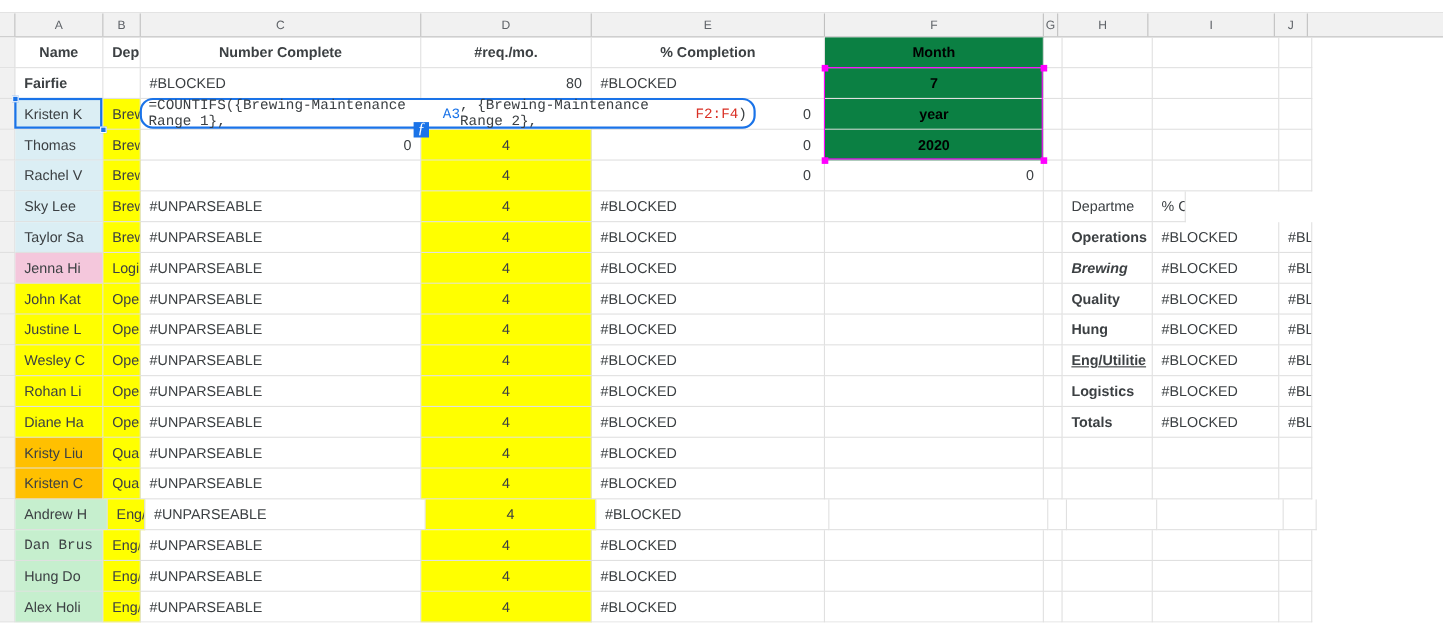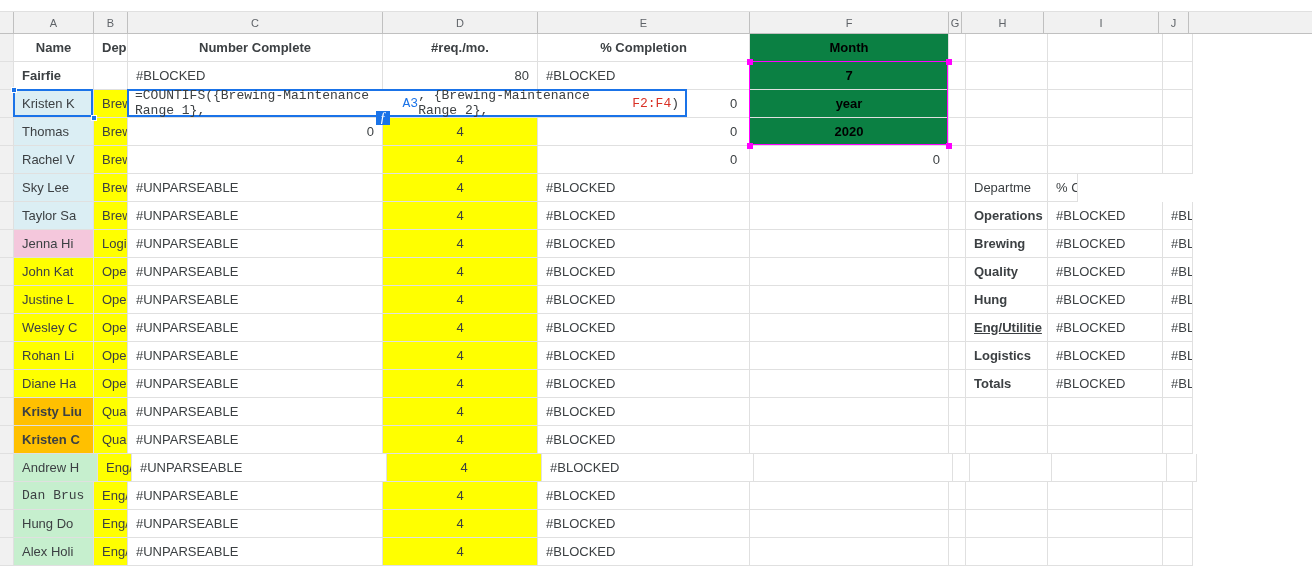--- a/index.html
+++ b/index.html
@@ -36,21 +36,21 @@
   white-space: nowrap;
   display: flex;
   align-items: center;
 }
 
 .row-header-row .cell { font-weight: 600; }
 
 .bg-lightblue { background: #dbeef4; }
 .bg-yellow { background: #ffff00; }
 .bg-pink { background: #f4c7dc; }
-.bg-orange { background: #ffc000; font-weight: bold; }
+.bg-orange { background: #ffc000; }
 .bg-green { background: #c6efce; }
 .bg-darkgreen { background: #0b8043; color: #000; font-weight: bold; text-align: center; justify-content: center; }
 .bg-darkgreen2 { background: #0b8043; color: #000; text-align: center; justify-content: center; font-weight: bold; }
 
 .center { justify-content: center; text-align: center; }
 .right { justify-content: flex-end; text-align: right; }
 .bold { font-weight: bold; }
 
 .formula-input {
   position: absolute;
@@ -221,21 +221,21 @@
     </div>
     <div class="row ">
       <div style="width: 14px; border-right: 1px solid rgb(224, 224, 224); border-bottom: 1px solid rgb(224, 224, 224); background: rgb(241, 241, 241);"></div>
       <div class="cell bg-pink" style="width: 80px;">Jenna Hi</div>
       <div class="cell bg-yellow" style="width: 34px;">Logi</div>
       <div class="cell " style="width: 255px;">#UNPARSEABLE</div>
       <div class="cell bg-yellow center" style="width: 155px;">4</div>
       <div class="cell " style="width: 212px;">#BLOCKED</div>
       <div class="cell " style="width: 199px;"></div>
       <div class="cell " style="width: 13px;"></div>
-      <div class="cell bold" style="width: 82px;">Brewing</div>
+      <div class="cell bold" style="width: 82px; font-style: italic;">Brewing</div>
       <div class="cell " style="width: 115px;">#BLOCKED</div>
       <div class="cell " style="width: 30px;">#BL</div>
     </div>
     <div class="row ">
       <div style="width: 14px; border-right: 1px solid rgb(224, 224, 224); border-bottom: 1px solid rgb(224, 224, 224); background: rgb(241, 241, 241);"></div>
       <div class="cell bg-yellow" style="width: 80px;">John Kat</div>
       <div class="cell bg-yellow" style="width: 34px;">Oper</div>
       <div class="cell " style="width: 255px;">#UNPARSEABLE</div>
       <div class="cell bg-yellow center" style="width: 155px;">4</div>
       <div class="cell " style="width: 212px;">#BLOCKED</div>
@@ -373,21 +373,21 @@
       <div class="cell " style="width: 13px;"></div>
       <div class="cell " style="width: 82px;"></div>
       <div class="cell " style="width: 115px;"></div>
       <div class="cell " style="width: 30px;"></div>
     </div>
     <div class="cell bg-darkgreen2" style="position: absolute; left: 750px; top: 56px; width: 199px; height: 28px;">year</div>
     <div class="cell bg-darkgreen2" style="position: absolute; left: 750px; top: 84px; width: 199px; height: 28px;">2020</div>
     <div style="position: absolute; left: 730px; top: 62px;">0</div>
     <div style="position: absolute; left: 730px; top: 90px;">0</div>
     <div style="position: absolute; left: 730px; top: 118px;">0</div>
-    <div class="formula-input" style="left: 127px; top: 55px; width: 560px; height: 28px;">
+    <div class="formula-input" style="left: 127px; top: 55px; width: 560px; height: 28px; border-radius: 12px;">
       <span>=COUNTIFS({Brewing-Maintenance Range 1}, </span>
       <span class="ref1">A3</span>
       <span>, {Brewing-Maintenance Range 2}, </span>
       <span class="ref2">F2:F4</span>
       <span>)</span>
     </div>
     <div class="blue-selection" style="left: 13px; top: 55px; width: 80px; height: 28px;"></div>
     <div class="active-cell-corner" style="left: 11px; top: 53px;"></div>
     <div class="active-cell-corner" style="left: 91px; top: 81px;"></div>
     <div class="f-marker" style="left: 376px; top: 77px;">ƒ</div>

